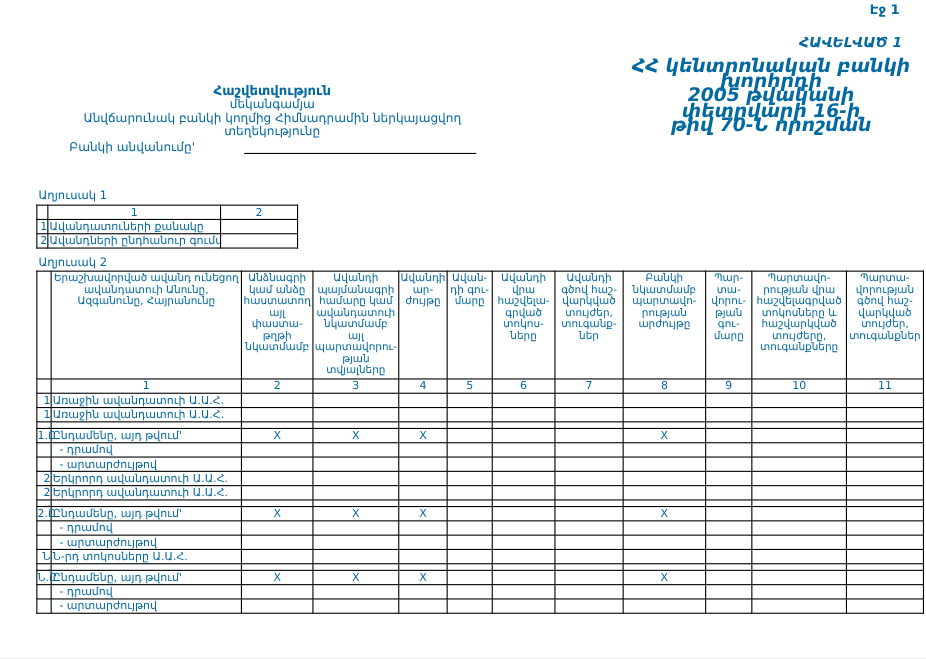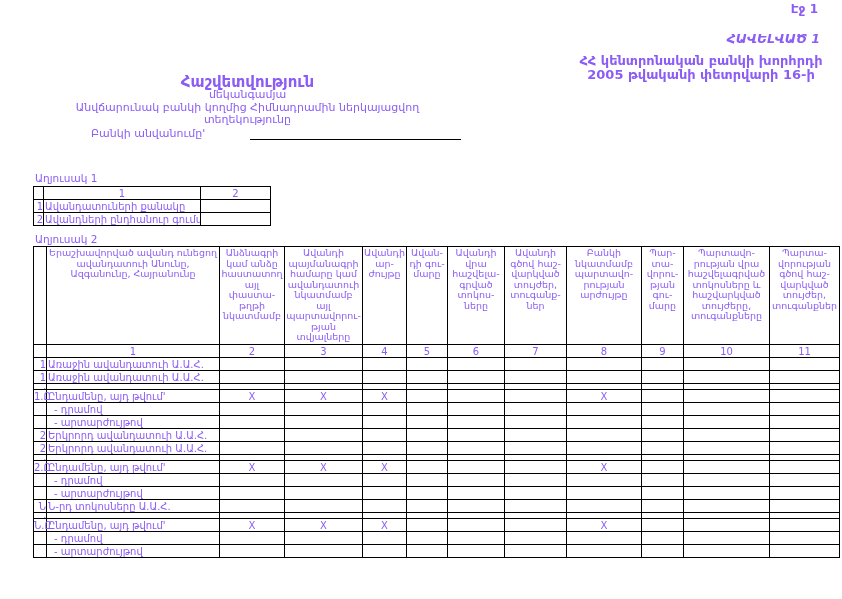--- a/index.html
+++ b/index.html
@@ -3,45 +3,45 @@
 <meta charset="utf-8">
 <style>
   * { margin:0; padding:0; box-sizing:border-box; }
   html,body { background:#888; }
   .page {
     position:relative;
     width:842px; height:599px;
     margin:0 auto;
     background:#ffffff;
     font-family:"DejaVu Sans", sans-serif;
-    color:#8b5cf6;
+    color:#0369a1;
     overflow:hidden;
   }
   .page-label {
     position:absolute; top:2px; right:24px;
     font-size:12px; font-weight:bold;
   }
   .appendix-title {
     position:absolute; top:31px; right:22px;
     font-size:12.5px; font-weight:bold; font-style:italic;
   }
   .decision-block {
     position:absolute; top:54px; right:10px; width:262px;
     text-align:center; font-weight:bold;
-    font-size:13px; line-height:13.5px;
+    font-size:17px; line-height:13.5px;font-style:italic;
   }
   .title-block {
     position:absolute; top:76px; left:35px; width:425px;
     text-align:center;
   }
-  .report-title { font-size:15px; font-weight:bold; line-height:13px; }
+  .report-title { font-size:12px; font-weight:bold; line-height:13px; }
   .report-subtitle { font-size:11px; line-height:12.5px; }
   .form-fields { position:absolute; top:127px; left:63px; }
   .field-row { display:flex; align-items:flex-end; height:13px; }
-  .field-label { width:159px; font-size:11px; line-height:12px;margin-left:28px; }
+  .field-label { width:159px; font-size:11px; line-height:12px; }
   .field-line { border-bottom:1px solid #000; height:11px; }
   .field-line.bank { width:211px; }
   .field-line.date { width:123px; }
   .tbl-caption { position:absolute; left:35px; font-size:10.5px; }
   .cap1 { top:172px; }
   .cap2 { top:233px; }
   table {
     position:absolute; left:33px;
     border-collapse:collapse; table-layout:fixed;
     background:#fff;
@@ -71,20 +71,21 @@
 
 <div class="page">
 
   <div class="page-label">Էջ 1</div>
 
   <div class="appendix-title">ՀԱՎԵԼՎԱԾ 1</div>
 
   <div class="decision-block">
     <div>ՀՀ կենտրոնական բանկի խորհրդի</div>
     <div>2005 թվականի փետրվարի 16-ի</div>
+    <div>թիվ 70-Ն որոշման</div>
   </div>
 
   <div class="title-block">
     <div class="report-title">Հաշվետվություն</div>
     <div class="report-subtitle">մեկանգամյա</div>
     <div class="report-subtitle">Անվճարունակ բանկի կողմից Հիմնադրամին ներկայացվող տեղեկությունը</div>
   </div>
 
   <div class="form-fields">
     <div class="field-row">

